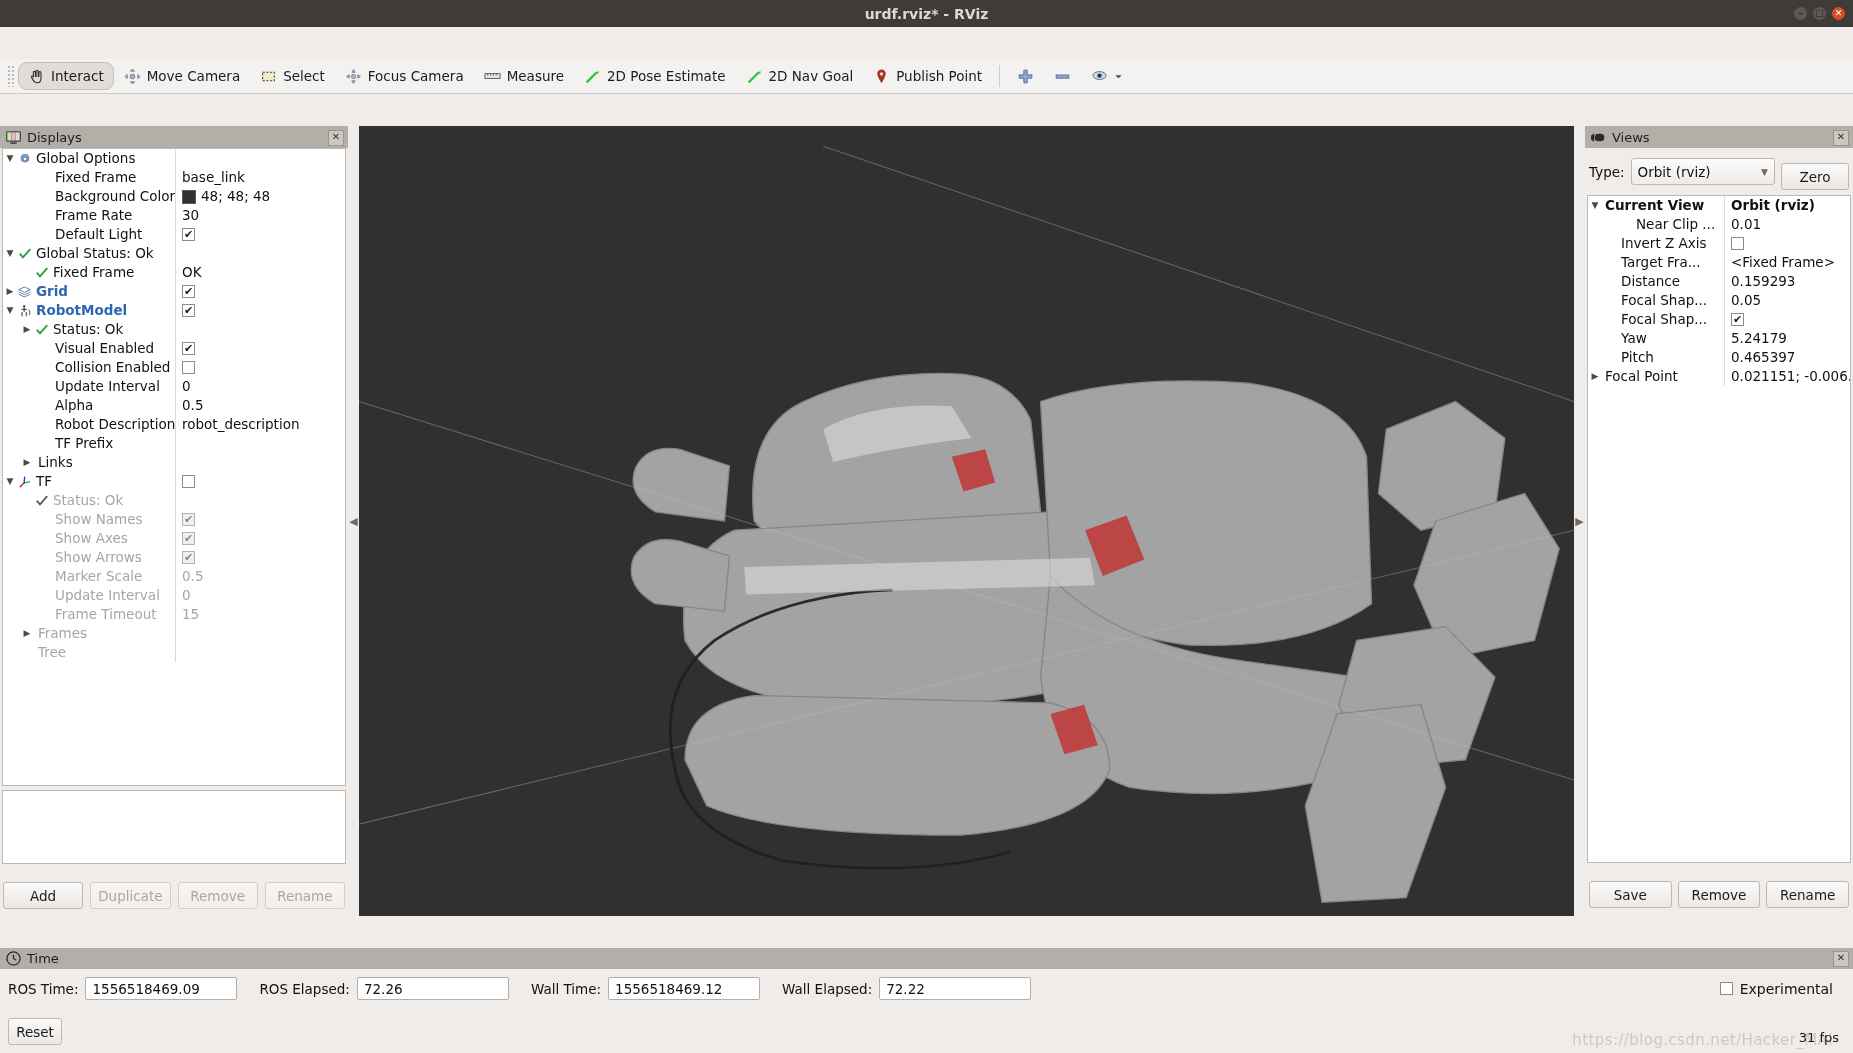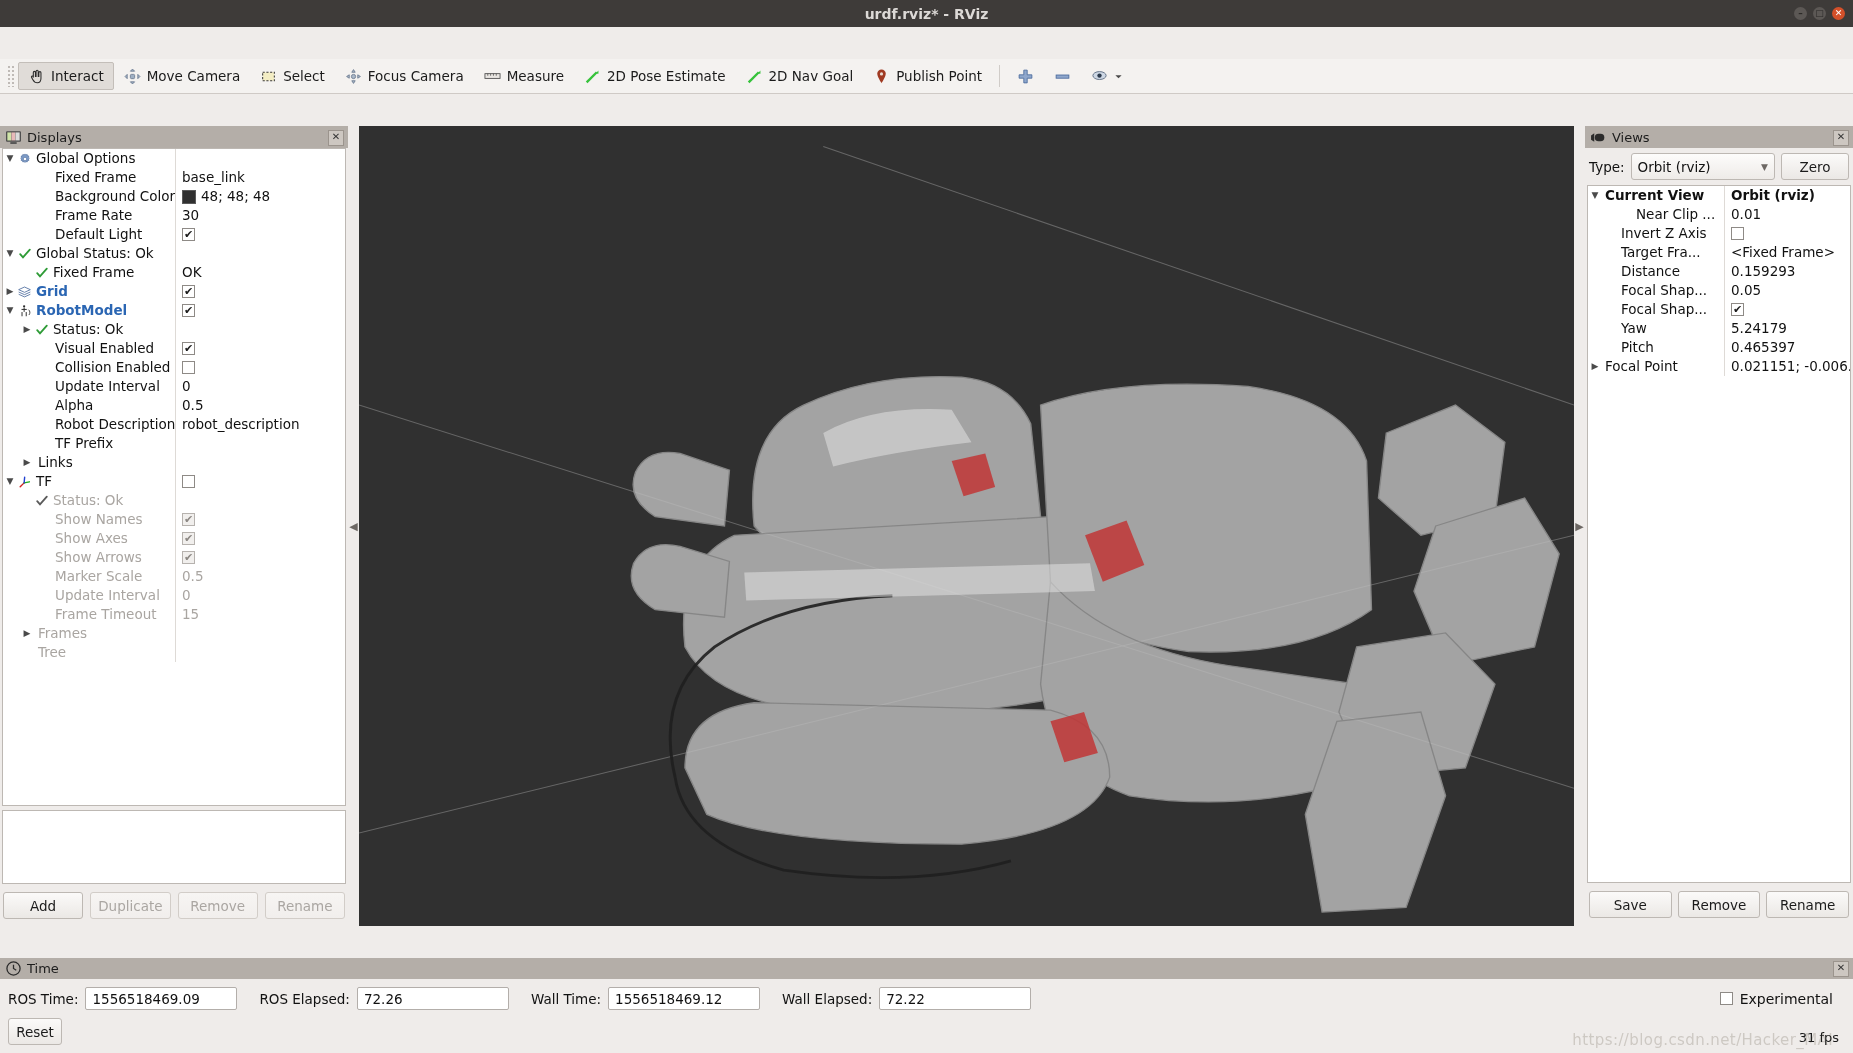--- a/index.html
+++ b/index.html
@@ -33,21 +33,21 @@
   
   .toolbar{
     height:34px;background:#f4f2f0;display:flex;align-items:center;
     border-bottom:1px solid #cfcac6;padding-left:4px;flex:0 0 34px;
   }
   .grip{width:8px;height:22px;margin:0 3px;
     background-image:radial-gradient(#b9b4af 1px, transparent 1px);
     background-size:4px 4px;opacity:.9;}
   .tbtn{
     display:flex;align-items:center;gap:6px;height:26px;padding:0 9px;
-    font-size:13.5px;color:#1b1b1b;border:1px solid transparent;border-radius:2px;cursor:default;
+    font-size:13.5px;color:#1b1b1b;border:1px solid transparent;border-radius:9px;cursor:default;
     white-space:nowrap;
   }
   .tbtn.active{background:#e0dcd8;border:1px solid #c3beb9;}
   .tsep{width:1px;height:22px;background:#d0ccc8;margin:0 7px;}
   .ico{width:17px;height:17px;display:inline-flex;align-items:center;justify-content:center;flex:0 0 17px;}
   .ico svg{display:block;}
 
   
   .mid{flex:1 1 auto;display:flex;min-height:0;background:#efecea;border-radius:14px;}
 
@@ -75,20 +75,21 @@
   .blue{color:#2b66b3;font-weight:bold;}
   .grey{color:#a9a5a1;}
   .swatch{width:12px;height:12px;background:#303030;border:1px solid #5a5a5a;display:inline-block;margin-right:5px;}
 
   .emptybox{height:72px;background:#fff;border:1px solid #bdb8b3;margin:4px 2px 0 2px;flex:0 0 72px;}
   .dockbtns{display:flex;gap:7px;padding:8px 3px 7px 3px;flex:0 0 auto;}
   .btn{
     flex:1;height:25px;background:linear-gradient(#fbfaf9,#ebe8e5);border:1px solid #bdb8b3;border-radius:3px;
     font-size:13.5px;color:#1b1b1b;display:flex;align-items:center;justify-content:center;cursor:default;
     font-family:inherit;
+    margin-top:10px;
   }
   .btn.dis{color:#aaa6a2;border-color:#d2cdc8;background:linear-gradient(#f7f5f3,#f1eeec);}
 
   
   .viewwrap{flex:1 1 auto;display:flex;min-width:0;}
   .splithandle{width:11px;background:#efecea;display:flex;align-items:center;justify-content:center;flex:0 0 11px;
      font-size:11px;color:#6d6864;cursor:col-resize;}
   .view3d{flex:1 1 auto;position:relative;background:#303030;overflow:hidden;min-width:0;}
   .view3d svg{position:absolute;inset:0;width:100%;height:100%;}
 

